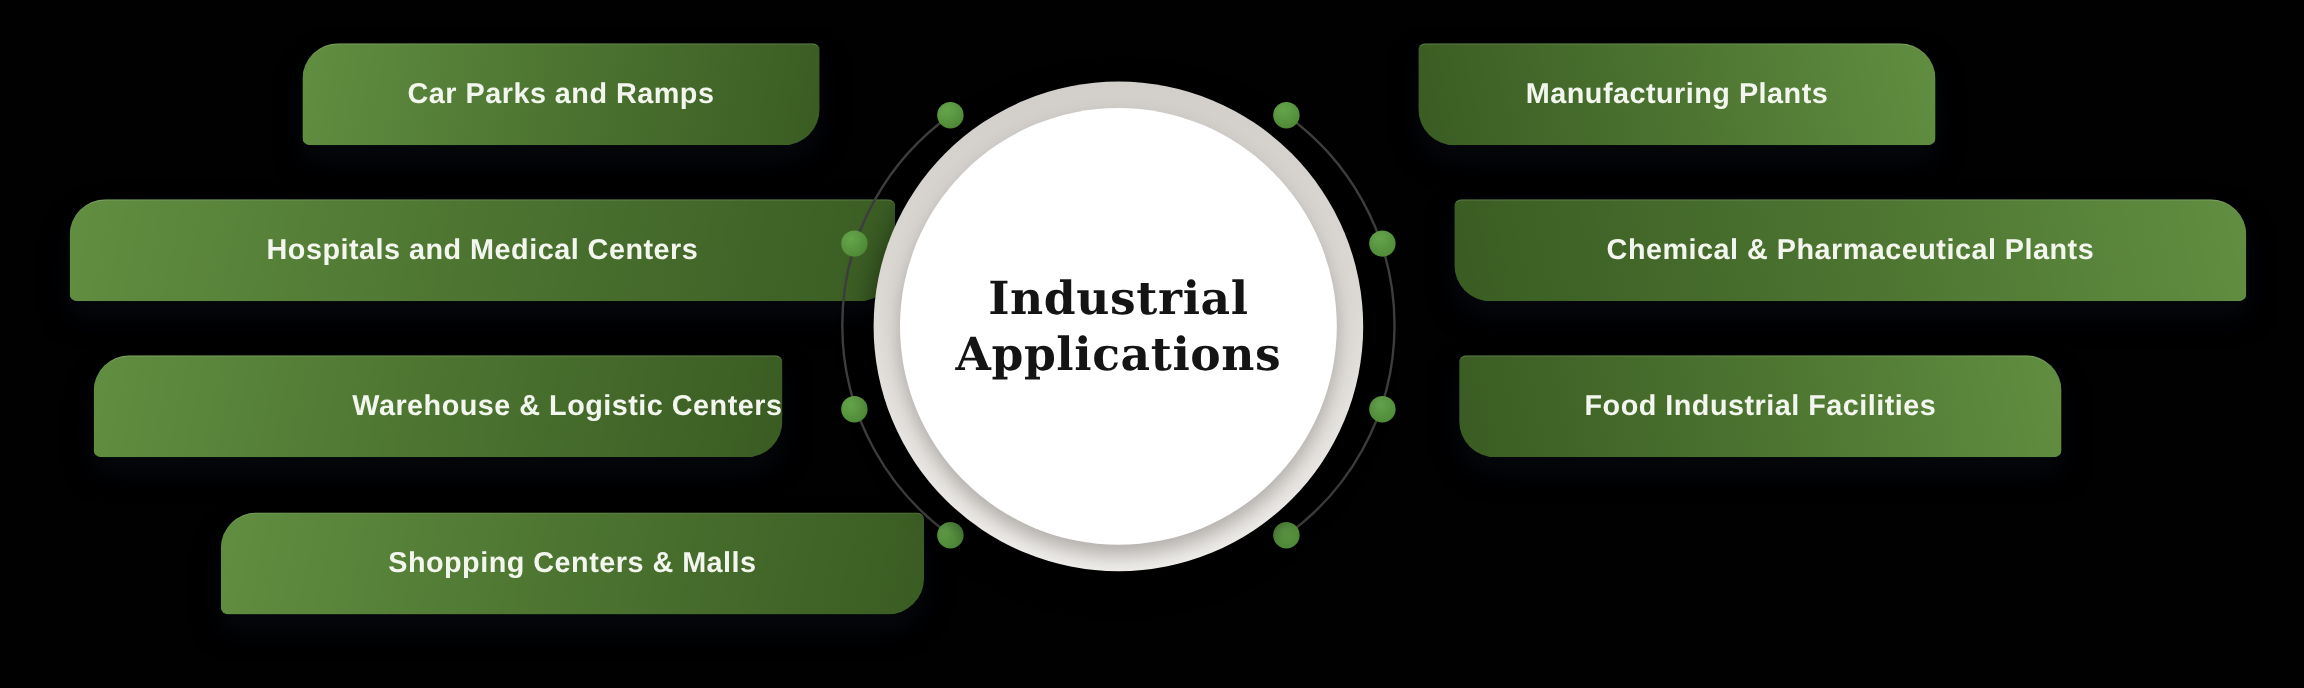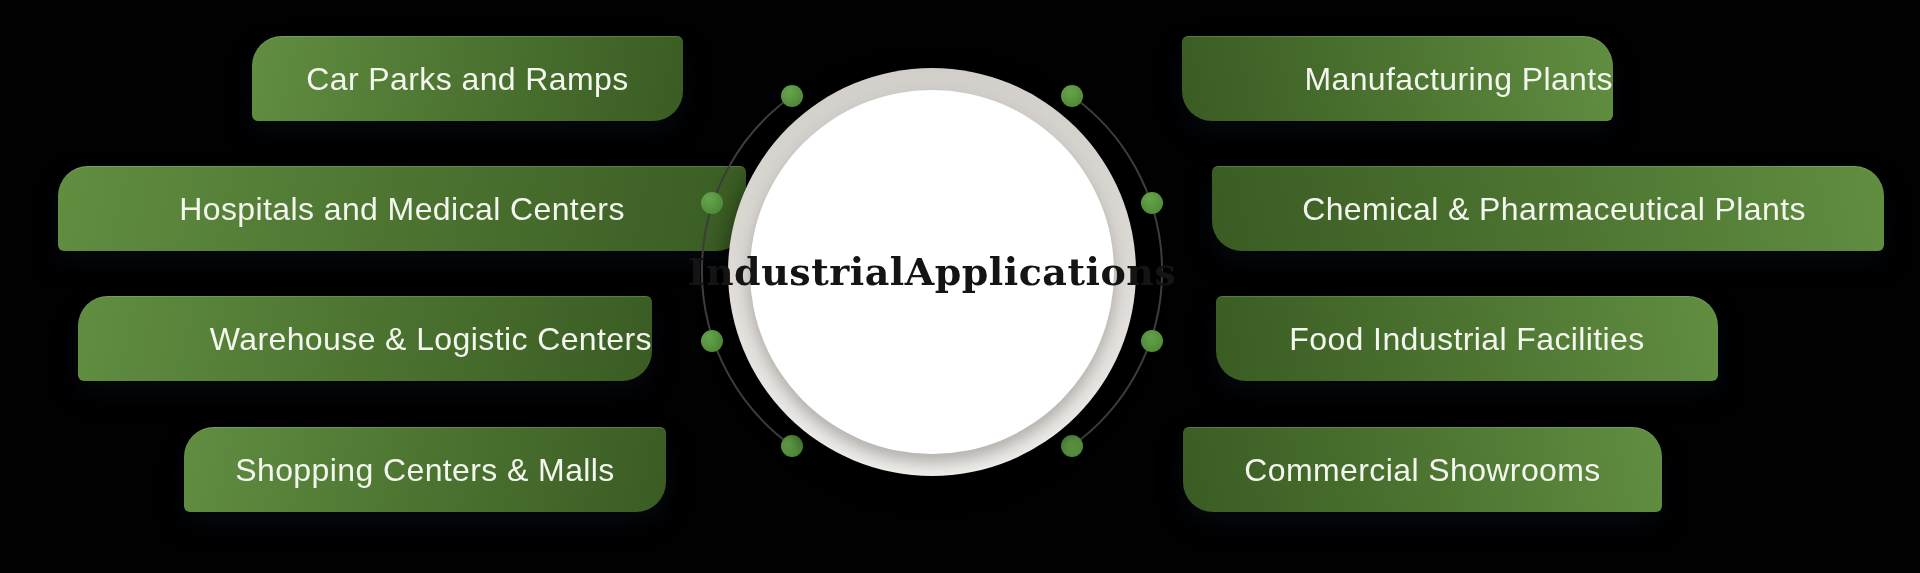--- a/index.html
+++ b/index.html
@@ -9,61 +9,61 @@
     background:#010102;
     overflow:hidden;
     font-family:"Liberation Sans",sans-serif;
   }
   
   .pill{
     position:absolute;
     height:84px;
     display:flex;align-items:center;justify-content:center;
     color:#f3f6ee;
-    font-size:32px;font-weight:400;letter-spacing:.4px;
+    font-size:24px;font-weight:700;letter-spacing:.4px;
     white-space:nowrap;
     box-shadow:0 12px 22px rgba(10,14,22,.55);
   }
   .pill.left{
     border-radius:30px 6px 30px 6px;
     background:linear-gradient(102deg,#618e41 0%,#4d7531 48%,#3a5c23 100%);
     border-top:1px solid rgba(255,255,255,.16);
   }
   .pill.right{
     border-radius:6px 30px 6px 30px;
     background:linear-gradient(258deg,#618e41 0%,#4d7531 48%,#3a5c23 100%);
     border-top:1px solid rgba(255,255,255,.16);
   }
   .pill.l1{left:252px;top:36px;width:431px;}
   .pill.l2{left:58px; top:166px;width:688px;}
   .pill.l3{left:78px; top:296px;width:574px;justify-content:flex-end;}
-  .pill.l4{left:184px;top:427px;width:482px;}
-  .pill.r1{left:1182px;top:36px;width:431px;justify-content:flex-end;}
-  .pill.r2{left:1212px;top:166px;width:660px;padding-left:12px;}
+  .pill.l4{left:184px;top:427px;width:586px;}
+  .pill.r1{left:1182px;top:36px;width:431px;}
+  .pill.r2{left:1212px;top:166px;width:660px;}
   .pill.r3{left:1216px;top:296px;width:502px;}
   .pill.r4{left:1183px;top:427px;width:479px;}
   
   .arcs{position:absolute;left:0;top:0;width:1920px;height:573px;}
   
   .dot{
     position:absolute;width:22px;height:22px;border-radius:50%;
     background:radial-gradient(circle at 38% 32%,#66a54c,#538e3a 70%,#4a8034 100%);
   }
   
   .ring{
     position:absolute;left:728px;top:68px;width:408px;height:408px;
     border-radius:50%;
     background:linear-gradient(180deg,#d2cfcb 0%,#dcd9d5 45%,#f1efec 100%);
     box-shadow:0 10px 26px rgba(0,0,0,.55);
   }
   .inner-circle{
     position:absolute;left:22px;top:22px;width:364px;height:364px;
     border-radius:50%;background:#ffffff;
     box-shadow:0 9px 16px rgba(104,100,95,.45);
-    display:flex;flex-direction:row;align-items:center;justify-content:center;
+    display:flex;flex-direction:column;align-items:center;justify-content:center;
   }
   .title-line{
     font-family:"DejaVu Serif","Liberation Serif",serif;
     font-weight:700;font-size:38px;line-height:1.22;
     color:#141414;letter-spacing:.5px;text-align:center;
   }
 </style>
 </head>
 <body>
 
@@ -84,23 +84,20 @@
 
   <div class="pill right r1">
     <span>Manufacturing Plants</span>
   </div>
   <div class="pill right r2">
     <span>Chemical &amp; Pharmaceutical Plants</span>
   </div>
   <div class="pill right r3">
     <span>Food Industrial Facilities</span>
   </div>
-  <div class="pill right r4">
-    <span>Commercial Showrooms</span>
-  </div>
 
   <svg class="arcs" viewBox="0 0 1920 573">
     <path d="M 792 96 A 215 215 0 0 0 792 446" fill="none" stroke="#3e3e3e" stroke-width="2" stroke-linecap="round"></path>
     <path d="M 1072 96 A 215 215 0 0 1 1072 446" fill="none" stroke="#3e3e3e" stroke-width="2" stroke-linecap="round"></path>
   </svg>
 
   <div class="dot" style="left:781px;top:85px;"></div>
   <div class="dot" style="left:1061px;top:85px;"></div>
   <div class="dot" style="left:701px;top:192px;"></div>
   <div class="dot" style="left:1141px;top:192px;"></div>

